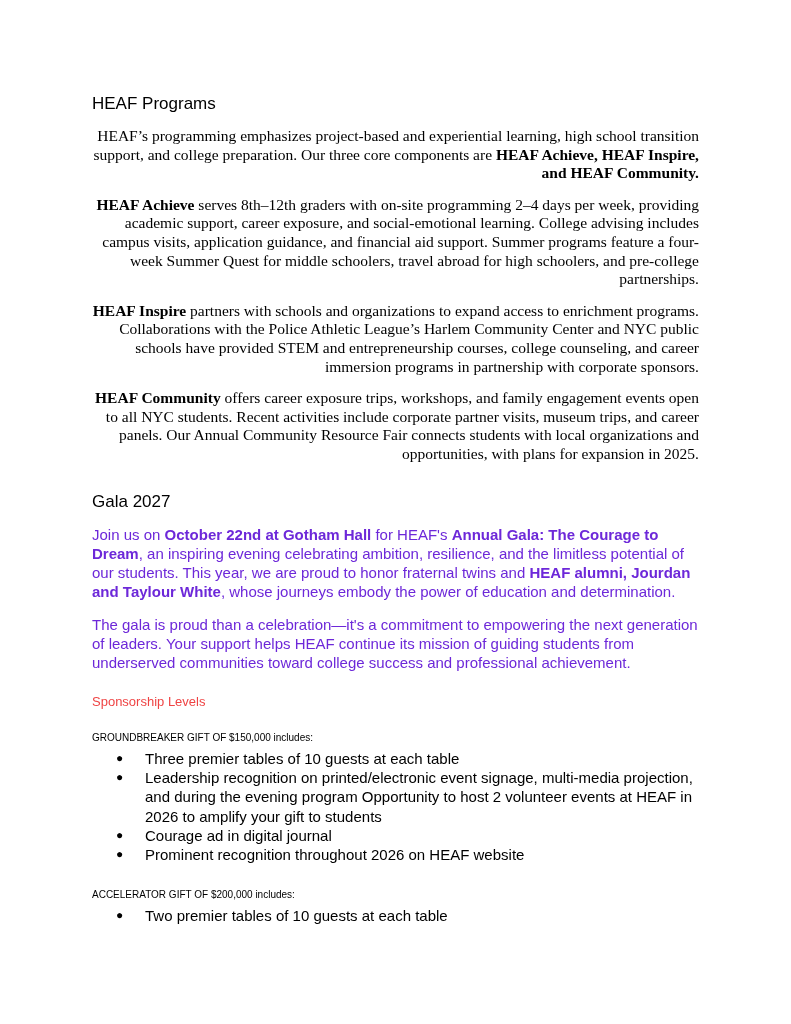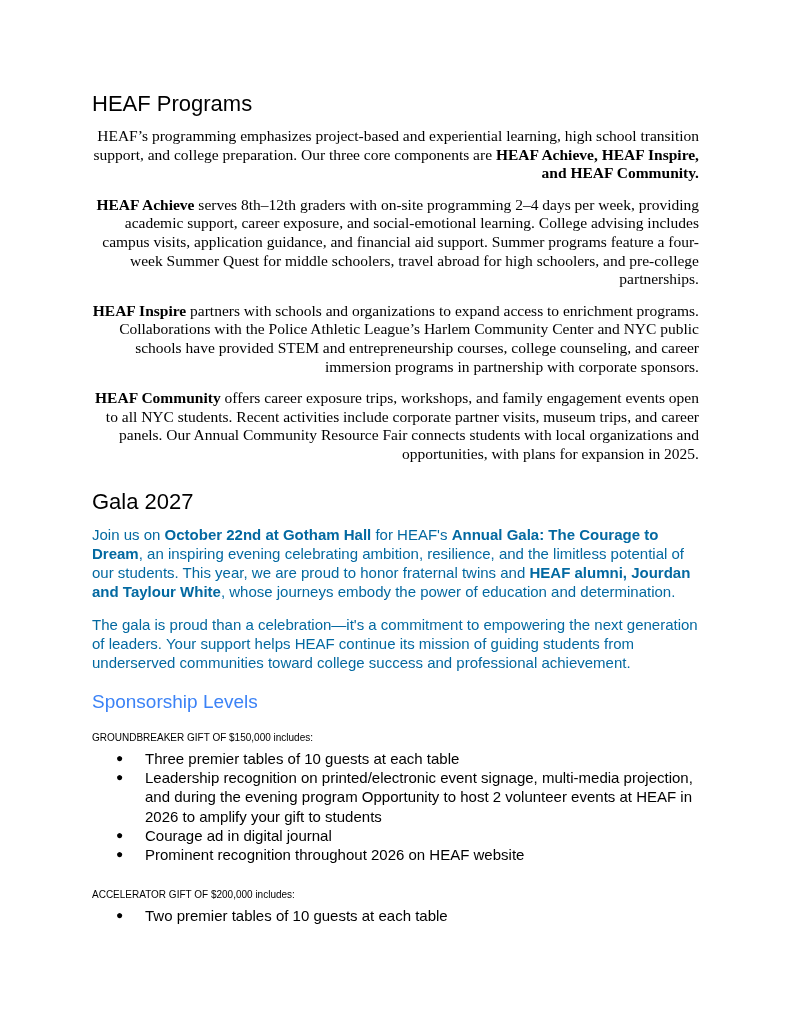--- a/index.html
+++ b/index.html
@@ -11,49 +11,49 @@
     font-family: "Liberation Sans", sans-serif;
   }
   .page {
     width: 791px;
     height: 1024px;
     background: #ffffff;
     padding: 90px 92px 0 92px;
   }
   .h1 {
     font-family: "Liberation Sans", sans-serif;
-    font-size: 22px;
+    font-size: 17px;
     line-height: 28px;
     font-weight: 400;
     color: #000000;
     margin: 0 0 9px 0;
   }
   .h1-gala { margin-top: 24px; }
   .p-serif {
     font-family: "Liberation Serif", "DejaVu Serif", serif;
     font-size: 15.5px;
     line-height: 18.6px;
     color: #000000;
     margin: 0 0 13px 0;
     text-align: right;
   }
   .p-sans {
     font-family: "Liberation Sans", sans-serif;
     font-size: 15px;
     line-height: 19.3px;
-    color: #0369a1;
+    color: #6d28d9;
     margin: 0 0 13px 0;
   }
   .p-serif strong, .p-sans strong { font-weight: 700; }
   .h2-gray {
     font-family: "Liberation Sans", sans-serif;
-    font-size: 19px;
+    font-size: 13px;
     line-height: 22px;
     font-weight: 400;
-    color: #3b82f6;
+    color: #ef4444;
     margin: 18px 0 15px 0;
   }
   .group-title {
     font-family: "Liberation Sans", sans-serif;
     font-size: 10px;
     line-height: 19.3px;
     color: #000000;
     margin: 0 0 2px 0;
   }
   .group-title-2 { margin-top: 20px; }

